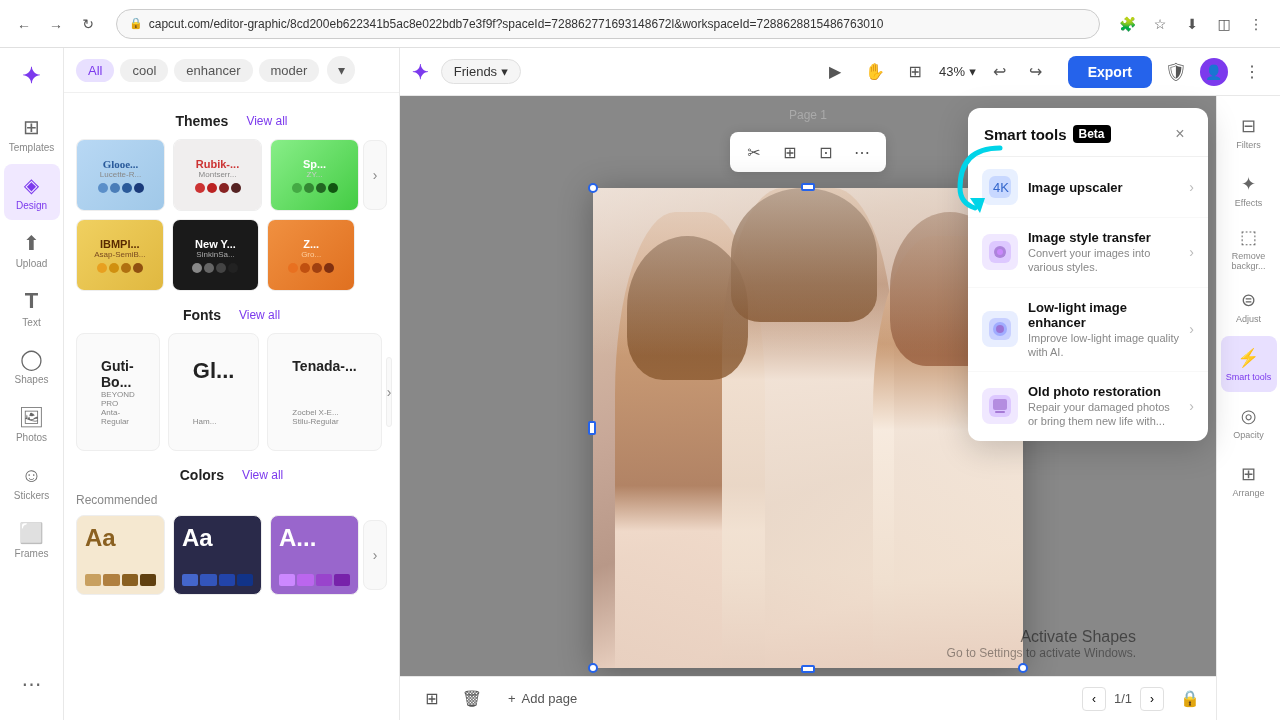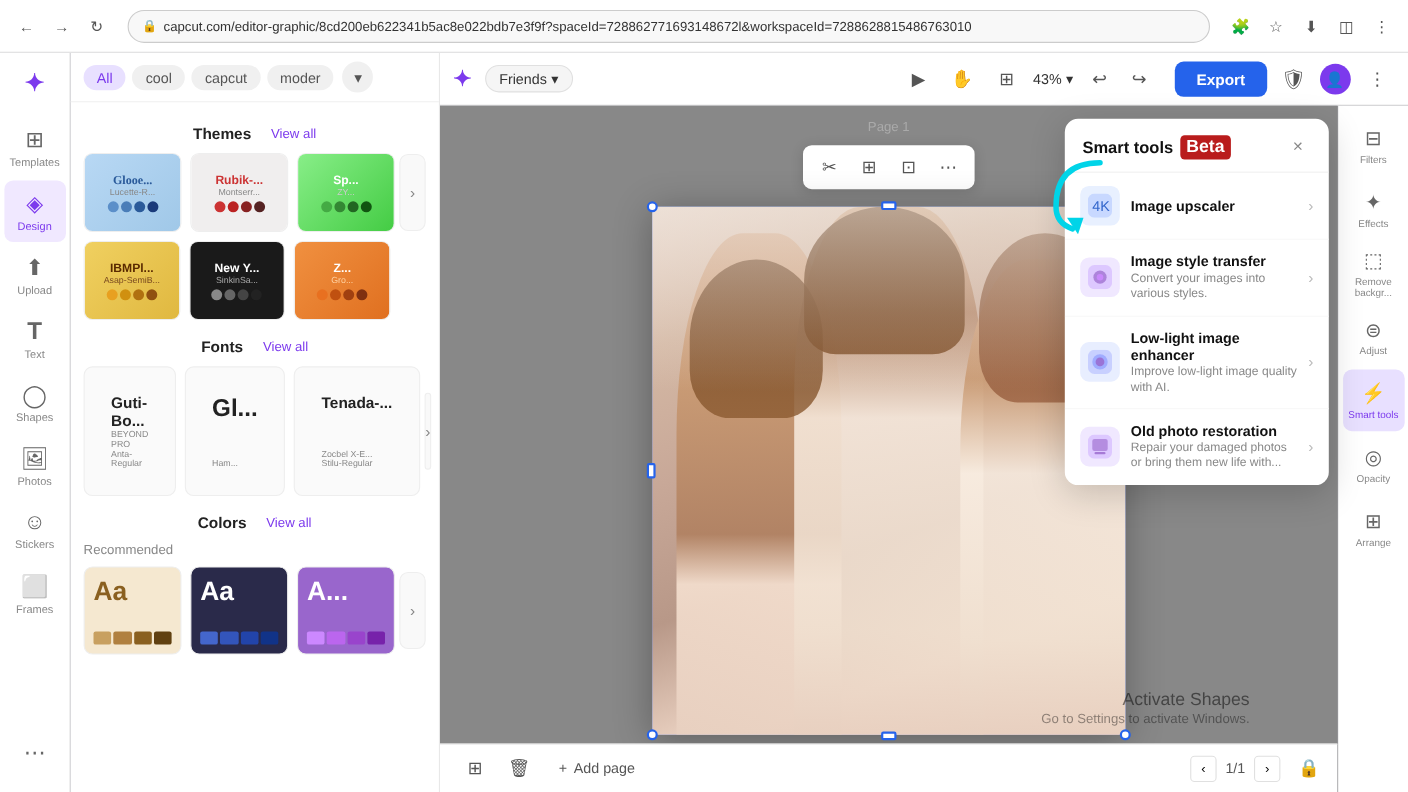--- a/index.html
+++ b/index.html
@@ -300,21 +300,21 @@
     }
     .st-header {
       display: flex;
       align-items: center;
       justify-content: space-between;
       padding: 14px 16px 10px;
       border-bottom: 1px solid #f0f0f0;
     }
     .st-title-row { display: flex; align-items: center; gap: 6px; }
     .st-title { font-size: 15px; font-weight: 700; color: #111; }
-    .st-beta { background: #b91c1c; color: #fff; font-size: 16px; padding: 2px 6px; border-radius: 4px; font-weight: 600; }
+    .st-beta { background: #000000; color: #fff; font-size: 12px; padding: 2px 6px; border-radius: 4px; font-weight: 600; }
     .st-close { width: 24px; height: 24px; border: none; background: none; cursor: pointer; border-radius: 4px; font-size: 16px; color: #888; display: flex; align-items: center; justify-content: center; }
 
     .st-item {
       display: flex;
       align-items: center;
       padding: 12px 14px;
       cursor: pointer;
       gap: 10px;
       border-bottom: 1px solid #f8f8f8;
       transition: background 0.1s;
@@ -416,21 +416,21 @@
     <div class="sidebar-icon-item" style="margin-top:auto;">
       <span class="icon-shape">⋯</span>
     </div>
   </div>
 
   <div class="content-panel">
 
     <div class="filter-tabs">
       <button class="filter-tab active">All</button>
       <button class="filter-tab">cool</button>
-      <button class="filter-tab">capcut</button>
+      <button class="filter-tab">enhancer</button>
       <button class="filter-tab">moder</button>
       <button class="filter-dropdown">▾</button>
     </div>
 
     <div class="panel-content">
 
       <div class="section-header">
         <span class="section-title">Themes</span>
         <span class="view-all">View all</span>
       </div>

